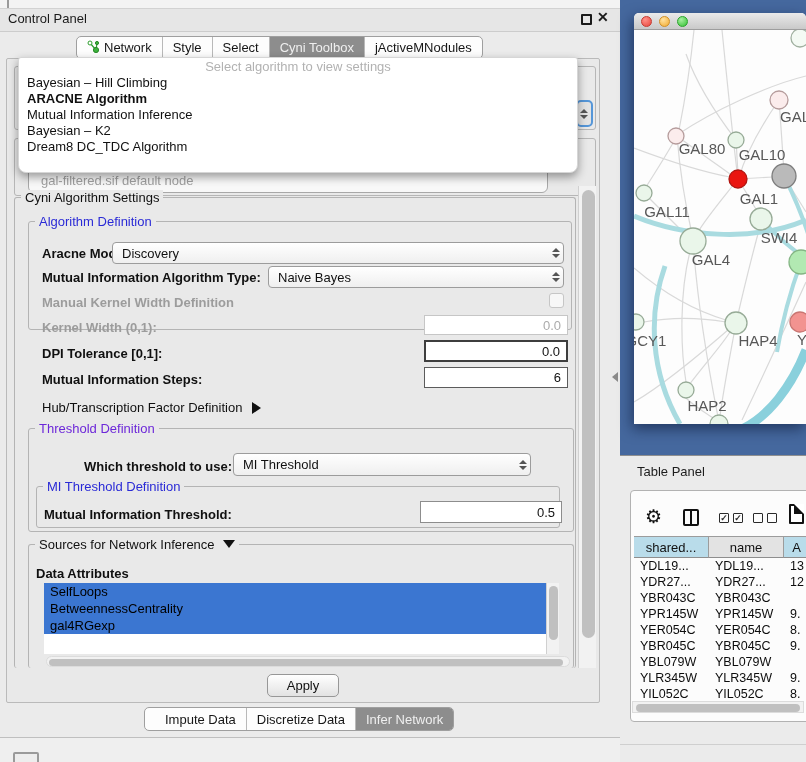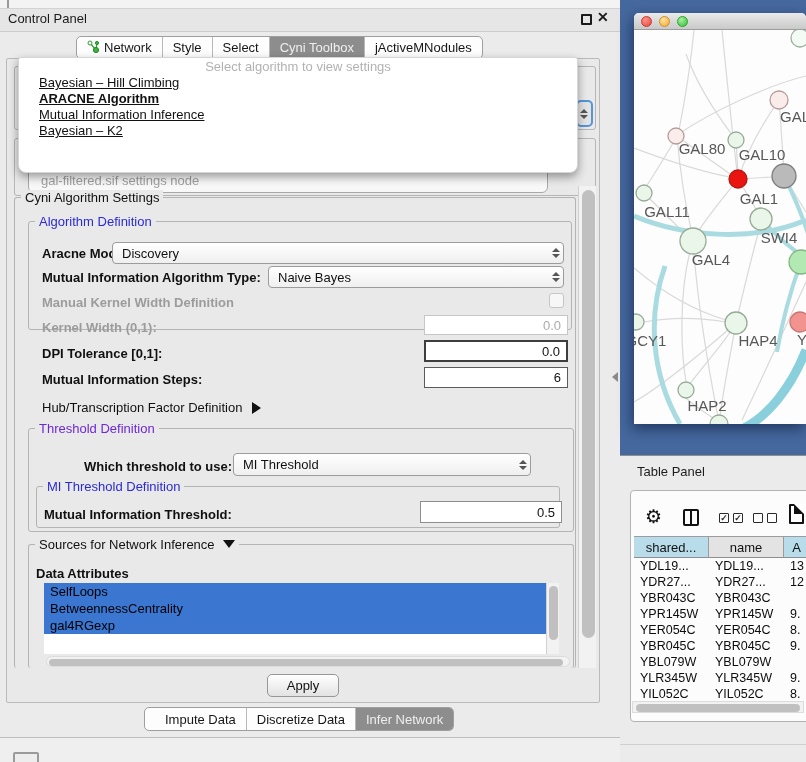--- a/index.html
+++ b/index.html
@@ -33,21 +33,21 @@
                    border-radius:5px; background:#e3e3e3; }
   .ghost-combo { left:28px; top:167px; width:520px; height:26px; background:#f8f8f8;
                  border:1px solid #a8a8a8; border-radius:6px; color:#9f9f9f; font-size:13px;
                  display:flex; align-items:center; padding-left:12px; }
 
   
   .popup { left:18px; top:57px; width:560px; height:116px; background:#ffffff;
            border-radius:3px 3px 8px 8px; box-shadow:0 4px 10px rgba(0,0,0,.38); z-index:40;
            border:1px solid #d6d6d6; }
   .popup-prompt { height:17px; text-align:center; color:#b2b2b2; font-size:13px; line-height:17px; }
-  .popup-item { height:16px; line-height:16px; font-size:13px; color:#111; padding-left:20px;text-decoration:underline; }
+  .popup-item { height:16px; line-height:16px; font-size:13px; color:#111; padding-left:8px; }
   .popup-item.sel { font-weight:bold; }
 
   .group { position:absolute; border:1px solid #b4b4b4; border-radius:3px; }
   .group-label { position:absolute; top:-8px; left:6px; background:#e9e9e9; padding:0 4px;
                  font-size:13px; color:#111; white-space:nowrap; }
   .group-label.blue { color:#2a2ad6; }
   .group-label.green { color:#6d28d9; }
 
   .lbl { position:absolute; font-size:13px; font-weight:bold; color:#101010; white-space:nowrap; }
   .lbl.dim { color:#9c9c9c; }
@@ -157,36 +157,37 @@
     <div class="seg bold">
       <span>jActiveMNodules</span>
     </div>
   </div>
 
 <div class="abs content-panel"></div>
 
 <div class="abs ghost-group" style="left:14px; top:66px; width:582px; height:64px;"></div>
 <div class="abs ghost-group" style="left:14px; top:138px; width:582px; height:58px;"></div>
 <div class="abs ghost-combo">
-  <span>gal-filtered.sif settings node</span>
+  <span>gal-filtered.sif default node</span>
 </div>
 <div class="abs focus-stepper">
   <span class="stepper">
       <i class="up"></i>
       <i class="dn"></i>
     </span>
 </div>
 
 <div class="abs popup">
   <div class="popup-prompt">Select algorithm to view settings</div>
   <div id="popup-items">
       <div class="popup-item">Bayesian – Hill Climbing</div>
       <div class="popup-item sel">ARACNE Algorithm</div>
       <div class="popup-item">Mutual Information Inference</div>
       <div class="popup-item">Bayesian – K2</div>
+      <div class="popup-item">Dream8 DC_TDC Algorithm</div>
     </div>
 </div>
 
 <div class="group" style="left:14px; top:197px; width:562px; height:471px; border-bottom:none;">
   <span class="group-label">Cyni Algorithm Settings</span>
 </div>
 
 <div class="group" style="left:28px; top:221px; width:544px; height:109px;">
   <span class="group-label blue">Algorithm Definition</span>
 </div>

